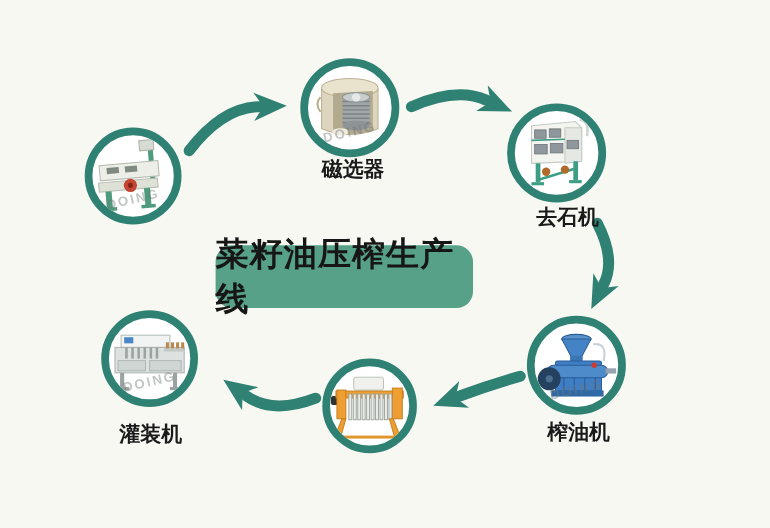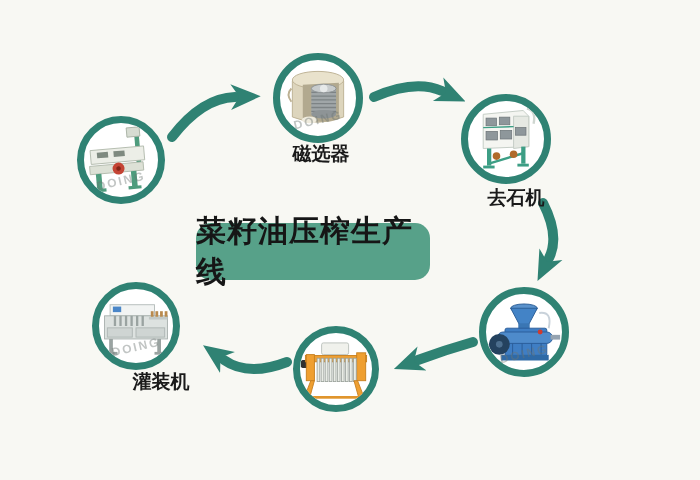--- a/index.html
+++ b/index.html
@@ -183,20 +183,21 @@
         <line x1="48" y1="52" x2="48" y2="64"></line>
           <line x1="58" y1="52" x2="58" y2="64"></line>
       </g>
       <circle cx="14" cy="53" r="11" fill="#24425f"></circle>
       <circle cx="14" cy="53" r="3.5" fill="#4c6e8e"></circle>
       <circle cx="57" cy="40" r="2.6" fill="#d03b2f"></circle>
       <rect x="16" y="64" width="50" height="6" fill="#2f6aa6"></rect>
     </svg>
     <span class="wm">DOING</span>
   </div>
+  <div class="node-label" style="left:526px;top:380px;">榨油机</div>
 
   <div class="circle" style="left:293px;top:326px;width:86px;height:86px;">
     <svg viewBox="0 0 80 80">
       <rect x="24" y="11" width="30" height="13" rx="2" fill="#f0f1ec" stroke="#b9c0ba"></rect>
       <rect x="1" y="30" width="11" height="9" rx="2" fill="#303030"></rect>
       <rect x="6" y="25" width="68" height="7" fill="#ef9f31" stroke="#c67f1f"></rect>
       <rect x="7" y="24" width="9" height="29" fill="#ef9f31" stroke="#c67f1f"></rect>
       <rect x="63" y="22" width="10" height="31" fill="#ef9f31" stroke="#c67f1f"></rect>
       <g fill="#e9ece6" stroke="#99a09a" stroke-width="0.9">
         <rect x="19" y="28" width="3" height="26"></rect>
@@ -239,15 +240,15 @@
         <rect x="66" y="24" width="3" height="6"></rect>
           <rect x="71" y="24" width="3" height="6"></rect>
       </g>
       <rect x="11" y="54" width="4" height="15" fill="#9aa3a1"></rect>
       <rect x="63" y="54" width="4" height="15" fill="#9aa3a1"></rect>
       <rect x="8" y="68" width="12" height="3" fill="#9aa3a1"></rect>
       <rect x="60" y="68" width="12" height="3" fill="#9aa3a1"></rect>
     </svg>
     <span class="wm">DOING</span>
   </div>
-  <div class="node-label" style="left:137px;top:369px;margin-left:24px;">灌装机</div>
+  <div class="node-label" style="left:137px;top:382px;">灌装机</div>
 
 </div>
 
 </body></html>

